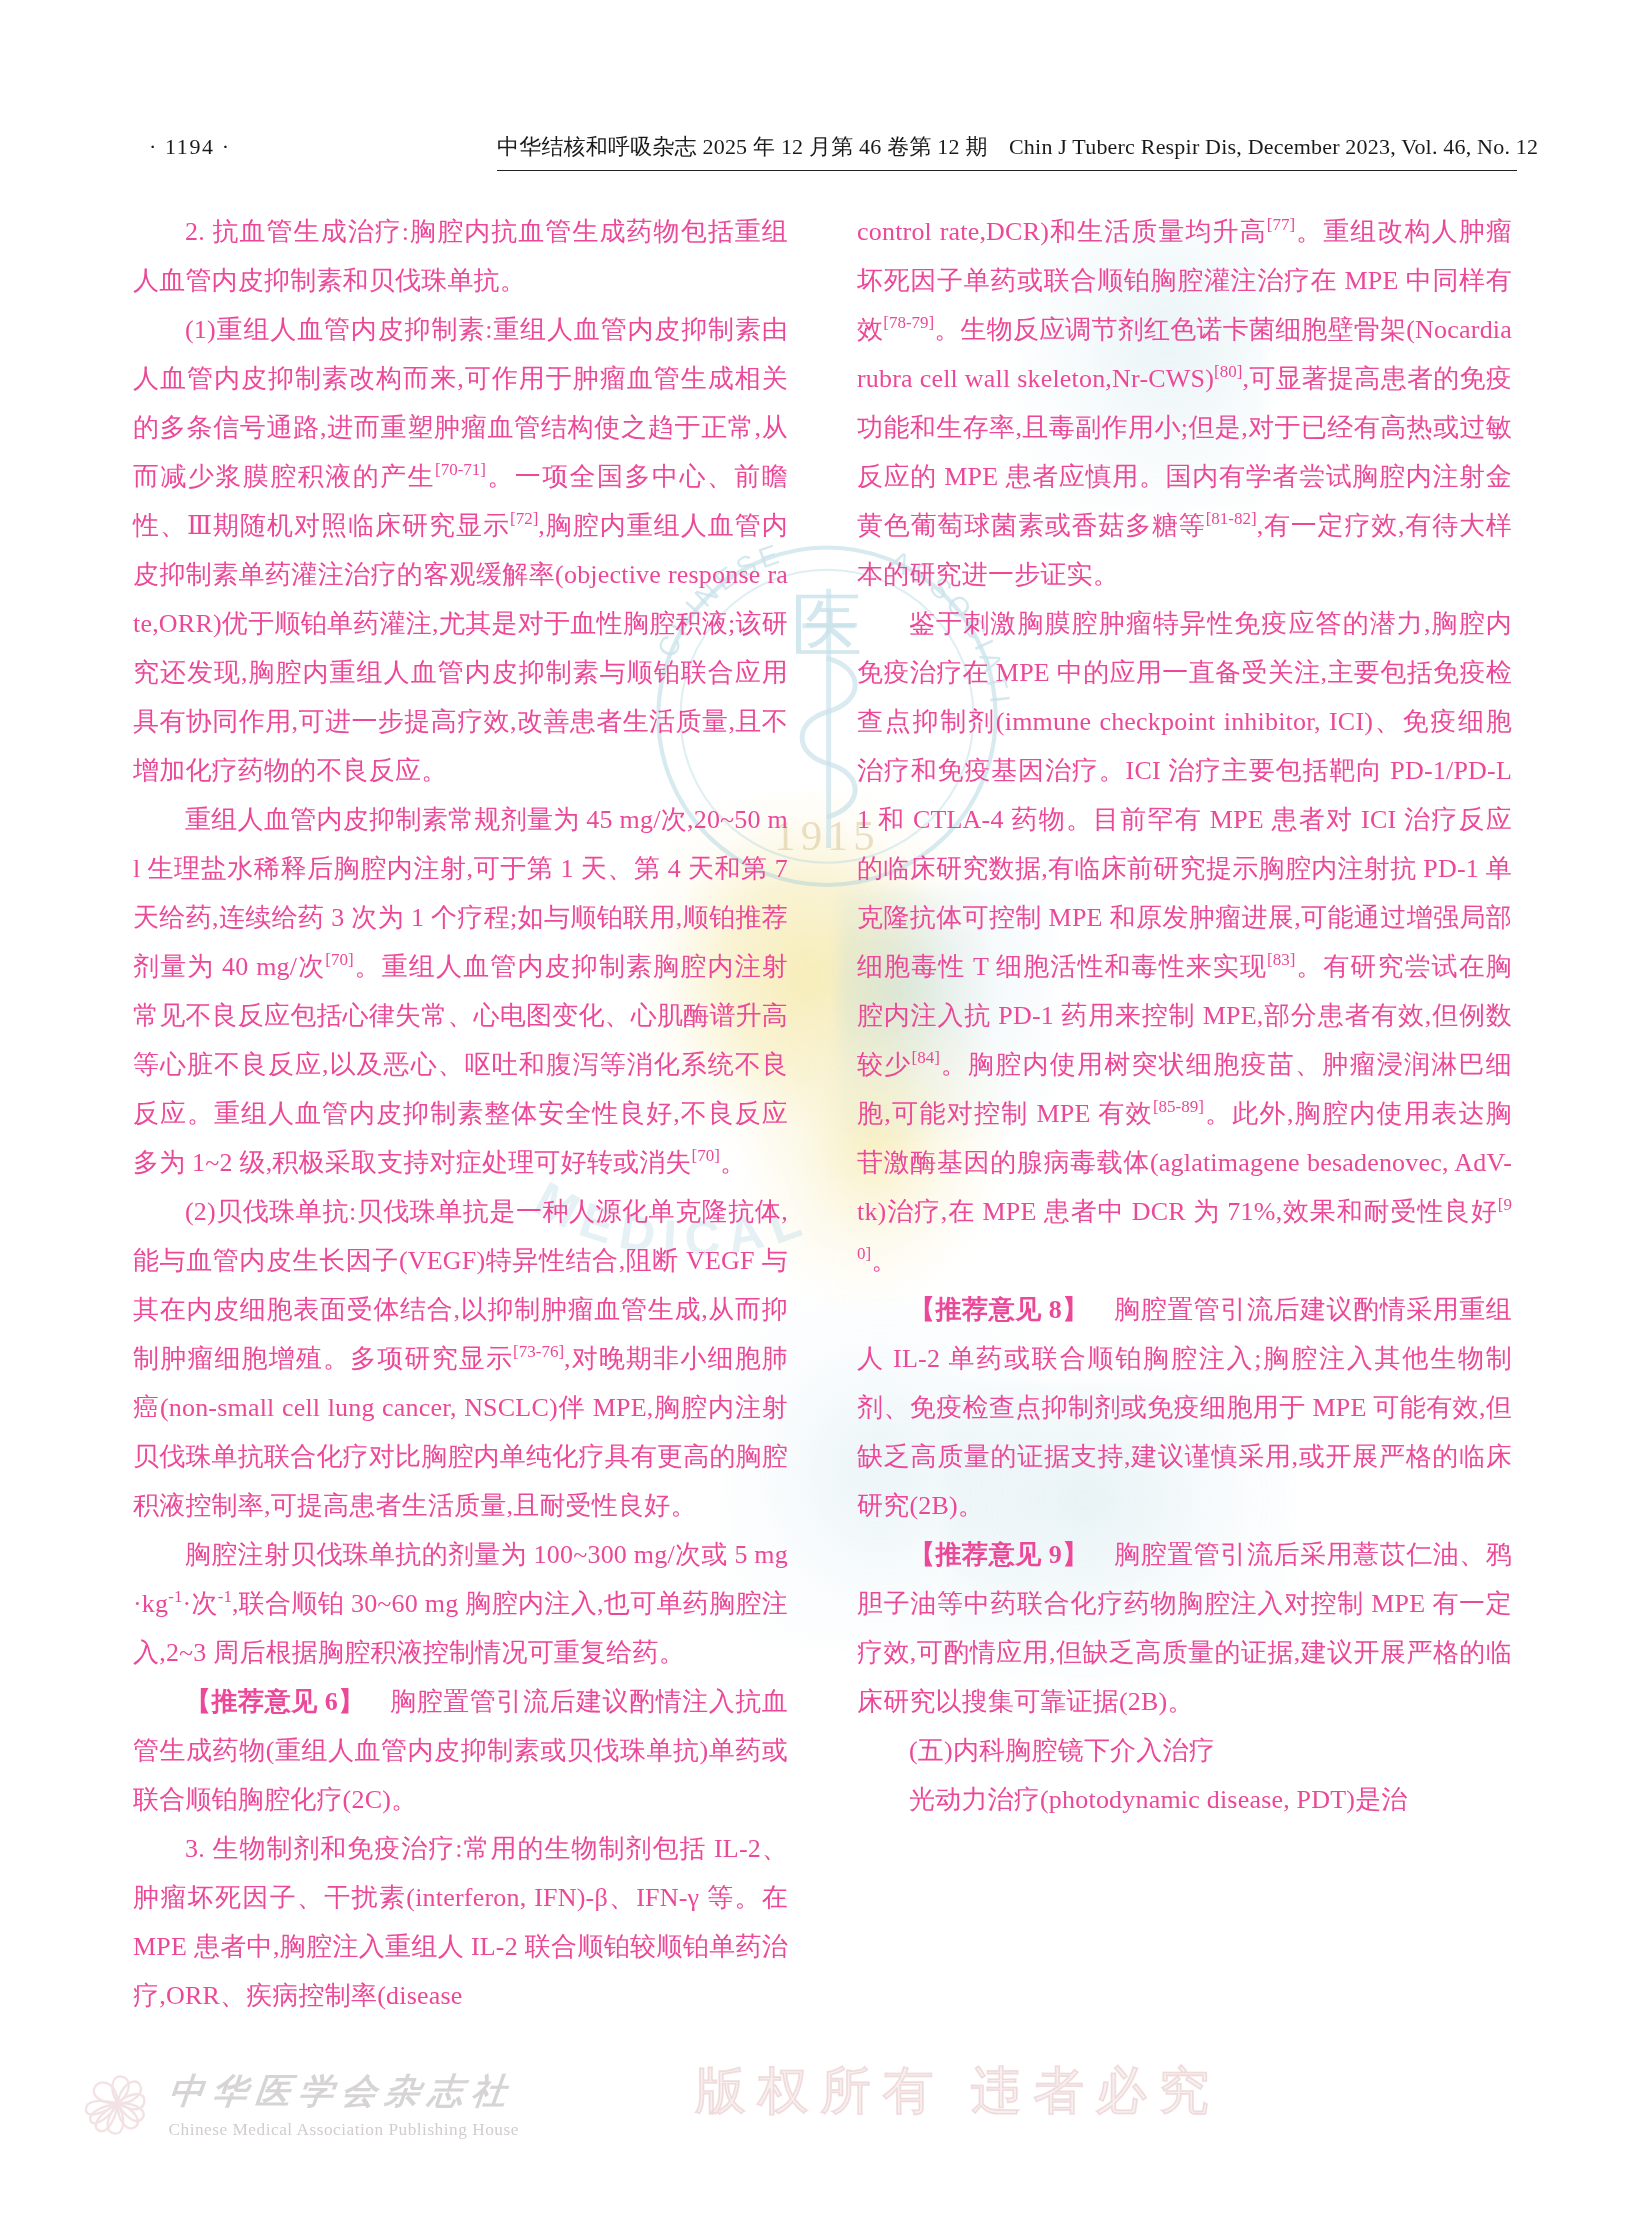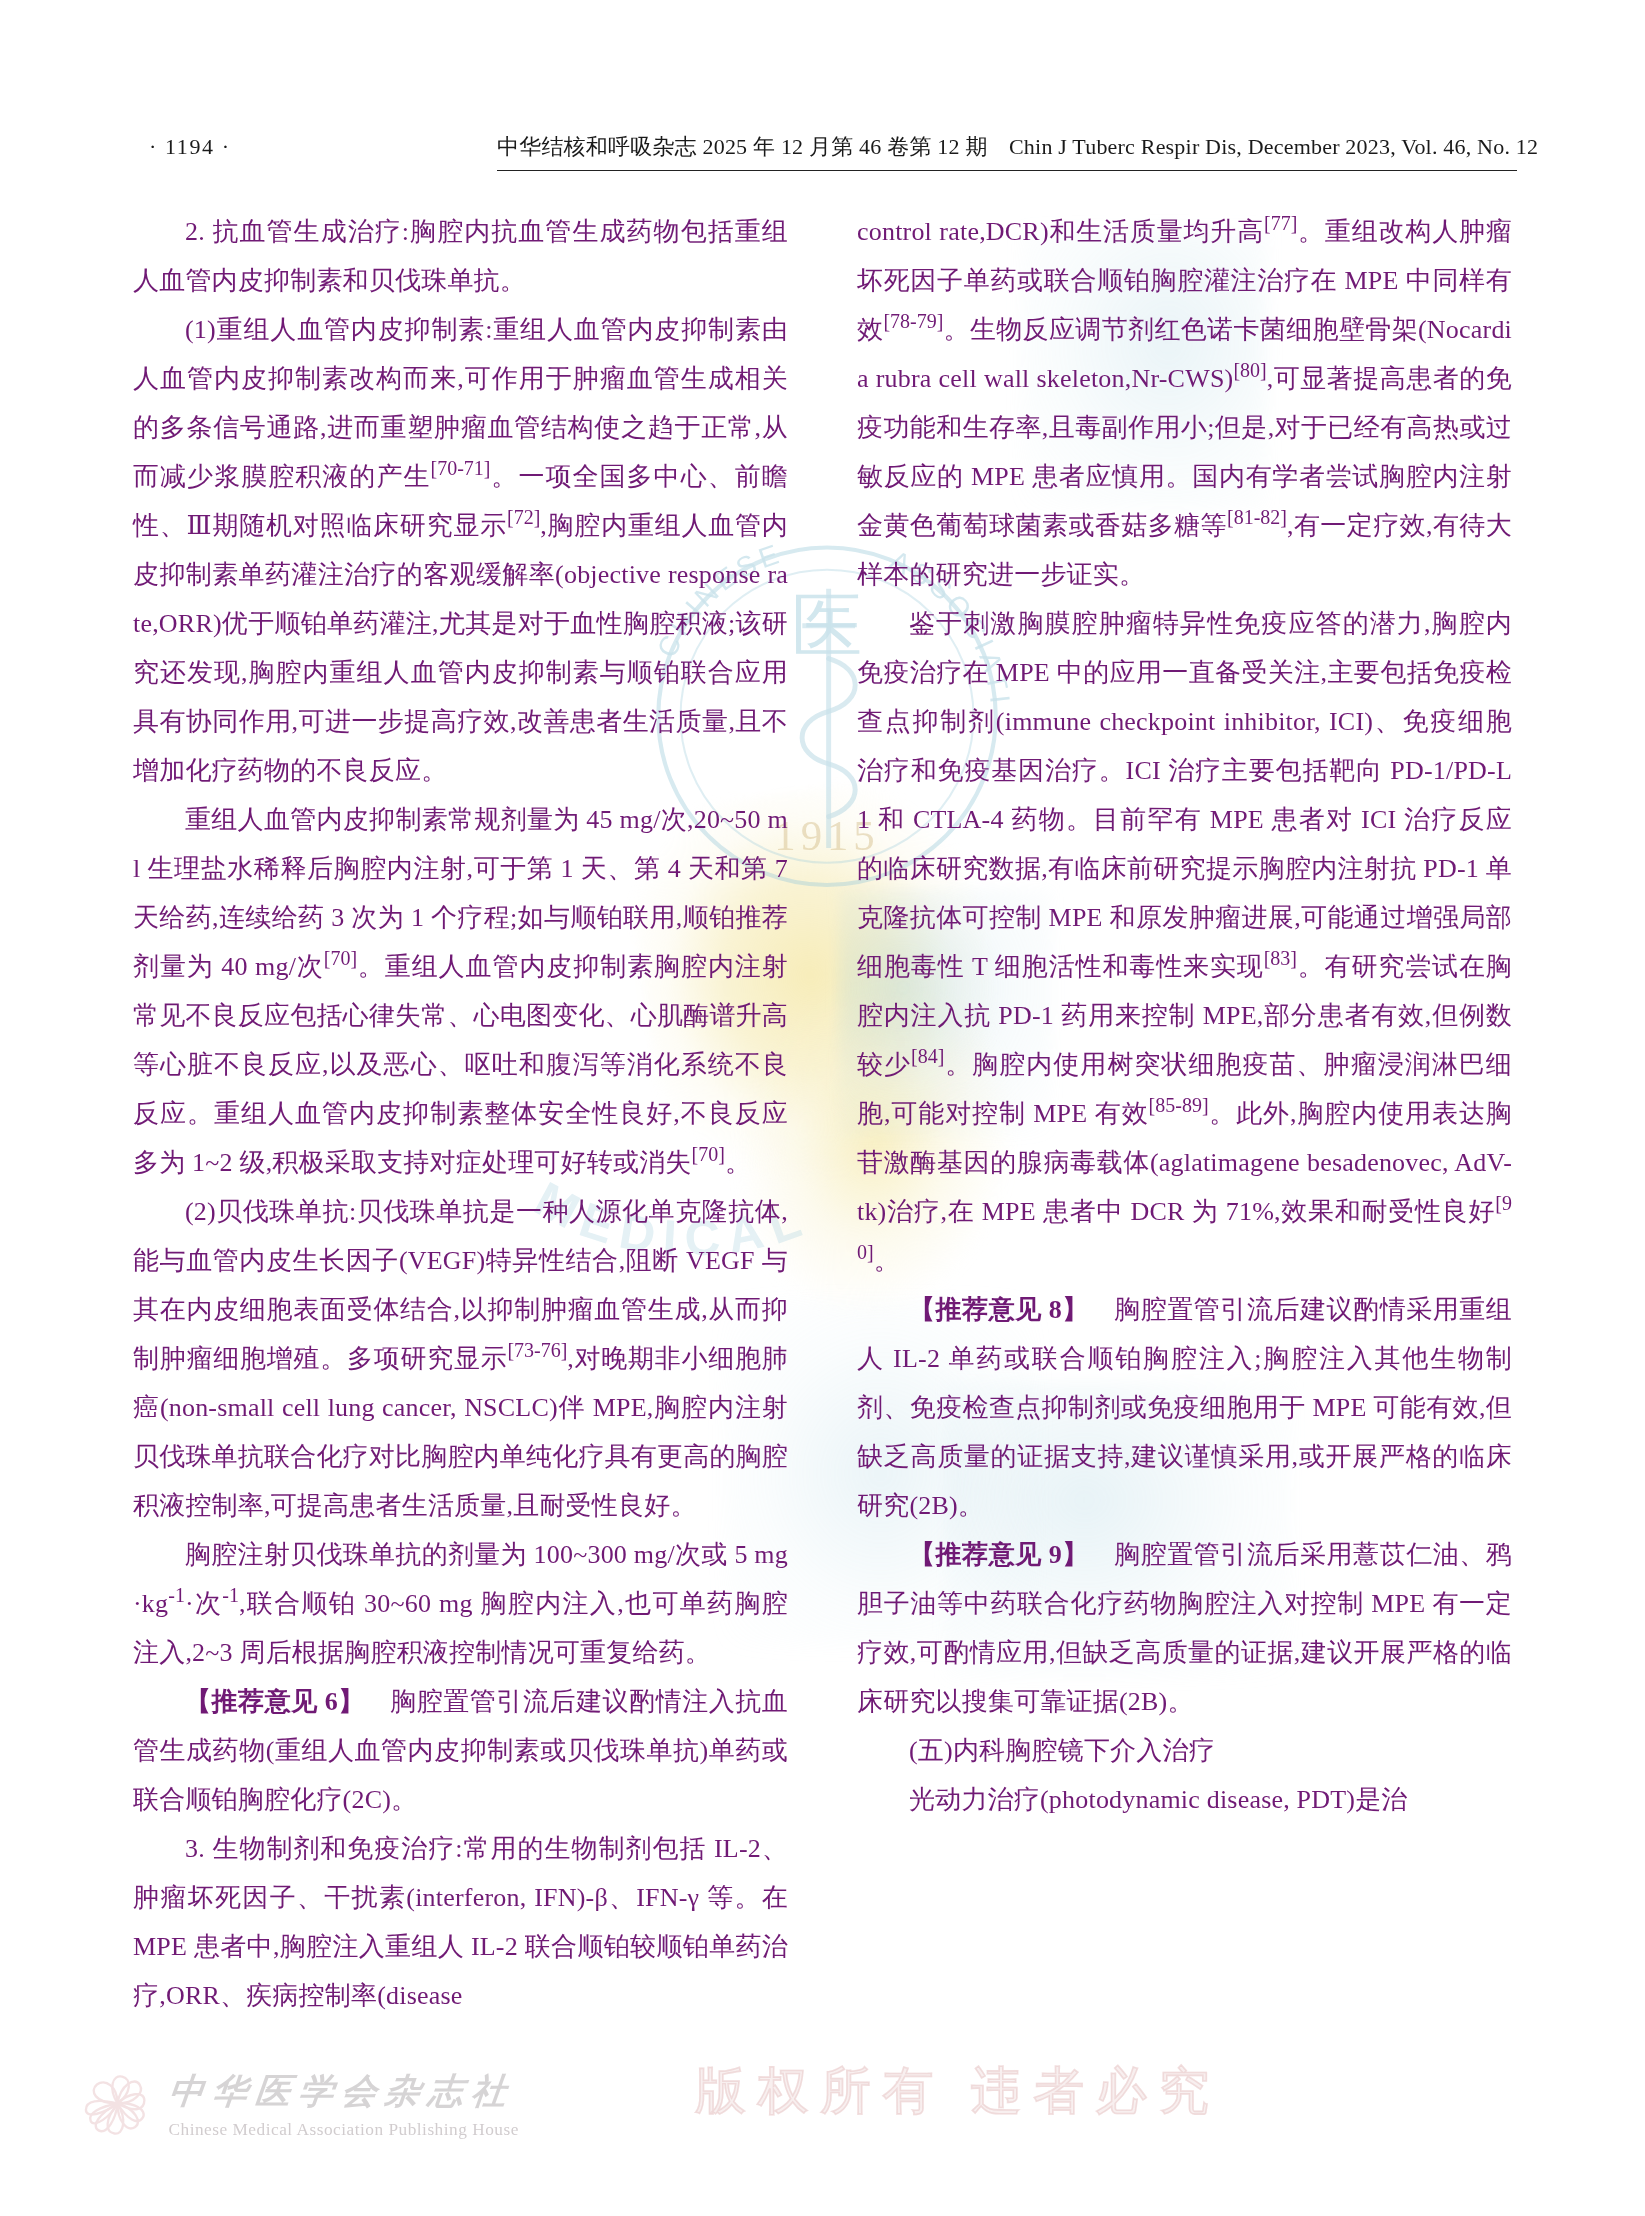--- a/index.html
+++ b/index.html
@@ -195,27 +195,27 @@
     width: 655px;
     flex: 0 0 655px;
   }
   p.para {
     margin: 0 0 0 0;
     font-size: 26px;
     line-height: 49px;
     text-align: justify;
     text-justify: inter-character;
     text-indent: 52px;
-    color: #701a75;
+    color: #ec4899;
     letter-spacing: 0.2px;
     word-break: break-all;
   }
   p.para.noindent { text-indent: 0; }
   sup {
-    font-size: 20px;
+    font-size: 17px;
     vertical-align: super;
     line-height: 0;
     letter-spacing: 0;
   }
   .rec-label {
     font-weight: 700;
   }
   .rec-gap { display:inline-block; width: 25px; }
 </style>
 </head>

